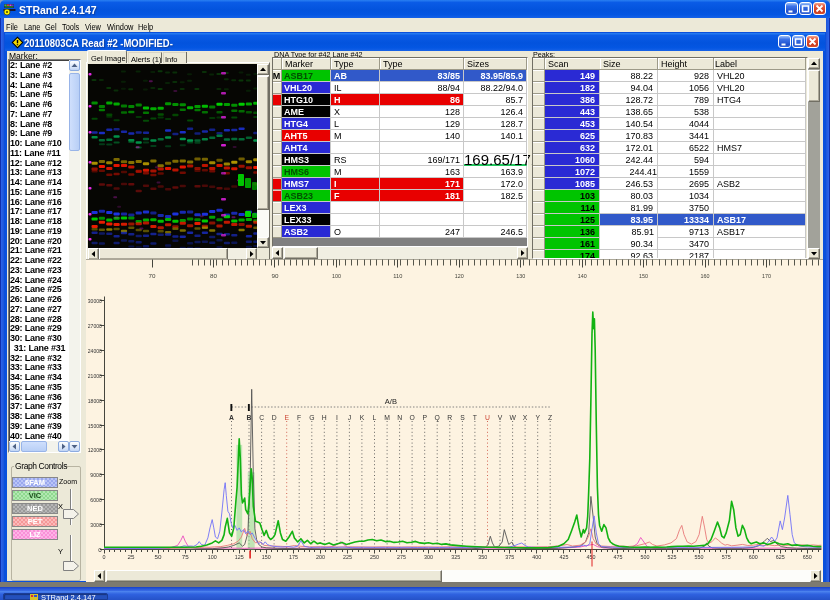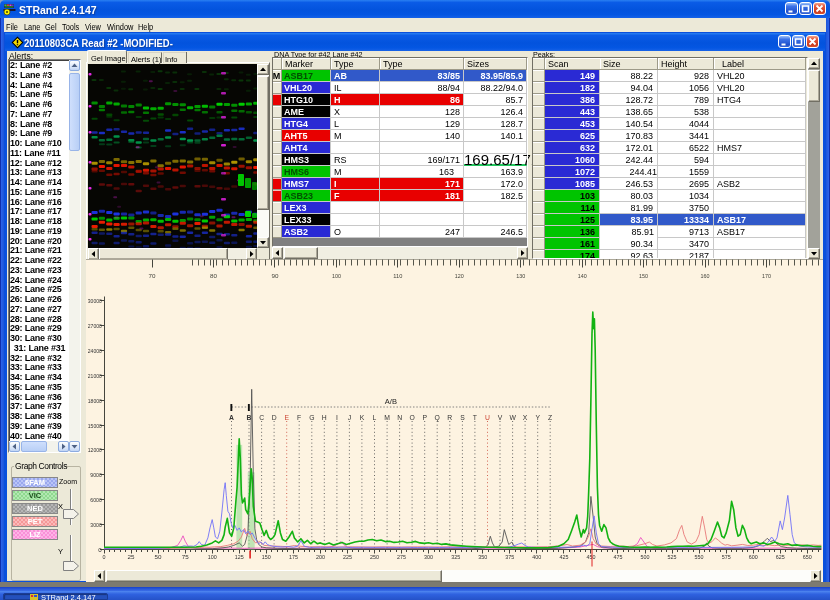--- a/index.html
+++ b/index.html
@@ -56,21 +56,21 @@
   </svg>
 <div class="abs" style="left:792px;top:35px;width:13px;height:13px;background:linear-gradient(180deg,#9cc0f8 0%,#3d73e8 30%,#1e50cc 80%,#3766d8 100%);border:1px solid #fff;border-radius:3px;"></div>
 <svg class="abs" style="left:794px;top:37px" width="9" height="9">
     <path d="M1.5 2 H7.5 V7.5 H1.5 Z" fill="none" stroke="#fff" stroke-width="1.6"></path>
   </svg>
 <div class="abs" style="left:806px;top:35px;width:13px;height:13px;background:linear-gradient(180deg,#f2a48c 0%,#e4573a 30%,#ca3c1e 80%,#d8502e 100%);border:1px solid #fff;border-radius:3px;"></div>
 <svg class="abs" style="left:808px;top:37px" width="9" height="9">
     <path d="M1.5 1.5 L7.5 7.5 M7.5 1.5 L1.5 7.5" stroke="#fff" stroke-width="1.8"></path>
   </svg>
 <div class="abs" style="left:7px;top:51px;width:816px;height:530px;background:#ece9d8;"></div>
-<div class="txt" style="left:9px;top:51px;font-size:8.5px;color:#000;">Alerts:</div>
+<div class="txt" style="left:9px;top:51px;font-size:8.5px;color:#000;">Marker:</div>
 <div class="abs" style="left:8px;top:59px;width:73px;height:394px;background:#fff;border:1px solid #7a7a7a;border-right-color:#fff;border-bottom-color:#fff;box-shadow:inset -1px -1px 0 #d4d0c8, inset 1px 1px 0 #404040;"></div>
 <div class="abs" style="left:10px;top:61px;width:59px;height:380px;overflow:hidden;font-size:9px;font-weight:bold;color:#000;letter-spacing:-0.2px;">
     <div style="height:9.75px;line-height:9.9px;white-space:nowrap;">2: Lane #2</div>
     <div style="height:9.75px;line-height:9.9px;white-space:nowrap;">3: Lane #3</div>
     <div style="height:9.75px;line-height:9.9px;white-space:nowrap;">4: Lane #4</div>
     <div style="height:9.75px;line-height:9.9px;white-space:nowrap;">5: Lane #5</div>
     <div style="height:9.75px;line-height:9.9px;white-space:nowrap;">6: Lane #6</div>
     <div style="height:9.75px;line-height:9.9px;white-space:nowrap;">7: Lane #7</div>
     <div style="height:9.75px;line-height:9.9px;white-space:nowrap;">8: Lane #8</div>
     <div style="height:9.75px;line-height:9.9px;white-space:nowrap;">9: Lane #9</div>
@@ -615,21 +615,21 @@
 <div class="abs" style="left:380px;top:142px;width:84px;height:12px;background:#fff;color:#000;font-weight:normal;font-size:9px;padding-right:3px;text-align:right;line-height:12.5px;border-bottom:1px solid #c8c8c8;border-right:1px solid #c8c8c8;"></div>
 <div class="abs" style="left:464px;top:142px;width:63px;height:12px;background:#fff;color:#000;font-weight:normal;font-size:9px;padding-right:3px;text-align:right;line-height:12.5px;border-bottom:1px solid #c8c8c8;border-right:1px solid #c8c8c8;"></div>
 <div class="abs" style="left:272px;top:154px;width:10px;height:12px;background:#ece9d8;border-right:1px solid #9d9a88;border-bottom:1px solid #9d9a88;box-shadow:inset 1px 1px 0 #fff;color:#000;font-size:9px;font-weight:bold;text-align:center;line-height:12px;"></div>
 <div class="abs" style="left:282px;top:154px;width:49px;height:12px;background:#000;color:#fff;font-size:9px;font-weight:bold;padding-left:2px;line-height:12.5px;border-bottom:1px solid #c8c8c8;border-right:1px solid #c8c8c8;">HMS3</div>
 <div class="abs" style="left:331px;top:154px;width:49px;height:12px;background:#fff;color:#000;font-weight:normal;font-size:9px;padding-left:3px;text-align:left;line-height:12.5px;border-bottom:1px solid #c8c8c8;border-right:1px solid #c8c8c8;">RS</div>
 <div class="abs" style="left:380px;top:154px;width:84px;height:12px;background:#fff;color:#000;font-weight:normal;font-size:9px;padding-right:3px;text-align:right;line-height:12.5px;border-bottom:1px solid #c8c8c8;border-right:1px solid #c8c8c8;">169/171</div>
 <div class="abs" style="left:464px;top:154px;width:63px;height:12px;background:#fff;color:#000;font-weight:normal;font-size:15px;padding-right:3px;text-align:right;line-height:12.5px;border-bottom:2px solid #22c55e;border-right:1px solid #c8c8c8;">169.65/171.5</div>
 <div class="abs" style="left:272px;top:166px;width:10px;height:12px;background:#ece9d8;border-right:1px solid #9d9a88;border-bottom:1px solid #9d9a88;box-shadow:inset 1px 1px 0 #fff;color:#000;font-size:9px;font-weight:bold;text-align:center;line-height:12px;"></div>
 <div class="abs" style="left:282px;top:166px;width:49px;height:12px;background:#00c400;color:#024e02;font-size:9px;font-weight:bold;padding-left:2px;line-height:12.5px;border-bottom:1px solid #c8c8c8;border-right:1px solid #c8c8c8;">HMS6</div>
 <div class="abs" style="left:331px;top:166px;width:49px;height:12px;background:#fff;color:#000;font-weight:normal;font-size:9px;padding-left:3px;text-align:left;line-height:12.5px;border-bottom:1px solid #c8c8c8;border-right:1px solid #c8c8c8;">M</div>
-<div class="abs" style="left:380px;top:166px;width:84px;height:12px;background:#fff;color:#000;font-weight:normal;font-size:9px;padding-right:9px;text-align:right;line-height:12.5px;border-bottom:1px solid #c8c8c8;border-right:1px solid #c8c8c8;">163</div>
+<div class="abs" style="left:380px;top:166px;width:84px;height:12px;background:#fff;color:#000;font-weight:normal;font-size:9px;padding-right:3px;text-align:right;line-height:12.5px;border-bottom:1px solid #c8c8c8;border-right:1px solid #c8c8c8;">163</div>
 <div class="abs" style="left:464px;top:166px;width:63px;height:12px;background:#fff;color:#000;font-weight:normal;font-size:9px;padding-right:3px;text-align:right;line-height:12.5px;border-bottom:1px solid #c8c8c8;border-right:1px solid #c8c8c8;">163.9</div>
 <div class="abs" style="left:272px;top:178px;width:10px;height:12px;background:#e80000;border-right:1px solid #9d9a88;border-bottom:1px solid #9d9a88;box-shadow:inset 1px 1px 0 #f5bcbc;color:#000;font-size:9px;font-weight:bold;text-align:center;line-height:12px;"></div>
 <div class="abs" style="left:282px;top:178px;width:49px;height:12px;background:#2a2ad4;color:#fff;font-size:9px;font-weight:bold;padding-left:2px;line-height:12.5px;border-bottom:1px solid #c8c8c8;border-right:1px solid #c8c8c8;">HMS7</div>
 <div class="abs" style="left:331px;top:178px;width:49px;height:12px;background:#e80000;color:#fff;font-weight:bold;font-size:9px;padding-left:3px;text-align:left;line-height:12.5px;border-bottom:1px solid #c8c8c8;border-right:1px solid #c8c8c8;">I</div>
 <div class="abs" style="left:380px;top:178px;width:84px;height:12px;background:#e80000;color:#fff;font-weight:bold;font-size:9px;padding-right:3px;text-align:right;line-height:12.5px;border-bottom:1px solid #c8c8c8;border-right:1px solid #c8c8c8;">171</div>
 <div class="abs" style="left:464px;top:178px;width:63px;height:12px;background:#fff;color:#000;font-weight:normal;font-size:9px;padding-right:3px;text-align:right;line-height:12.5px;border-bottom:1px solid #c8c8c8;border-right:1px solid #c8c8c8;">172.0</div>
 <div class="abs" style="left:272px;top:190px;width:10px;height:12px;background:#e80000;border-right:1px solid #9d9a88;border-bottom:1px solid #9d9a88;box-shadow:inset 1px 1px 0 #f5bcbc;color:#000;font-size:9px;font-weight:bold;text-align:center;line-height:12px;"></div>
 <div class="abs" style="left:282px;top:190px;width:49px;height:12px;background:#00c400;color:#024e02;font-size:9px;font-weight:bold;padding-left:2px;line-height:12.5px;border-bottom:1px solid #c8c8c8;border-right:1px solid #c8c8c8;">ASB23</div>
 <div class="abs" style="left:331px;top:190px;width:49px;height:12px;background:#e80000;color:#fff;font-weight:bold;font-size:9px;padding-left:3px;text-align:left;line-height:12.5px;border-bottom:1px solid #c8c8c8;border-right:1px solid #c8c8c8;">F</div>
 <div class="abs" style="left:380px;top:190px;width:84px;height:12px;background:#e80000;color:#fff;font-weight:bold;font-size:9px;padding-right:3px;text-align:right;line-height:12.5px;border-bottom:1px solid #c8c8c8;border-right:1px solid #c8c8c8;">181</div>
@@ -660,21 +660,21 @@
 <div class="abs" style="left:517px;top:247px;width:11px;height:12px;background:#ece9d8;border:1px solid #fff;border-right-color:#716f64;border-bottom-color:#716f64;box-shadow:inset -1px -1px 0 #aca899;"></div>
 <svg class="abs" style="left:0;top:0" width="830" height="600" pointer-events="none">
     <polygon points="521.0,250.0 521.0,256.0 524.5,253.0" fill="#000"></polygon>
   </svg>
 <div class="txt" style="left:533px;top:49.8px;font-size:7.2px;color:#000;">Peaks:</div>
 <div class="abs" style="left:532px;top:58px;width:274px;height:12px;background:#ece9d8;"></div>
 <div class="abs" style="left:532px;top:58px;width:13px;height:12px;background:#ece9d8;border-right:1px solid #9d9a88;border-bottom:1px solid #9d9a88;box-shadow:inset 1px 1px 0 #fff;color:#000;font-size:9px;padding-left:3px;line-height:12px;"></div>
 <div class="abs" style="left:545px;top:58px;width:57px;height:12px;background:#ece9d8;border-right:1px solid #9d9a88;border-bottom:1px solid #9d9a88;box-shadow:inset 1px 1px 0 #fff;color:#000;font-size:9px;padding-left:3px;line-height:12px;">Scan</div>
 <div class="abs" style="left:600px;top:58px;width:58px;height:12px;background:#ece9d8;border-right:1px solid #9d9a88;border-bottom:1px solid #9d9a88;box-shadow:inset 1px 1px 0 #fff;color:#000;font-size:9px;padding-left:3px;line-height:12px;">Size</div>
 <div class="abs" style="left:658px;top:58px;width:56px;height:12px;background:#ece9d8;border-right:1px solid #9d9a88;border-bottom:1px solid #9d9a88;box-shadow:inset 1px 1px 0 #fff;color:#000;font-size:9px;padding-left:3px;line-height:12px;">Height</div>
-<div class="abs" style="left:714px;top:58px;width:92px;height:12px;background:#ece9d8;border-right:1px solid #9d9a88;border-bottom:1px solid #9d9a88;box-shadow:inset 1px 1px 0 #fff;color:#000;font-size:9px;padding-left:8px;line-height:12px;">Label</div>
+<div class="abs" style="left:714px;top:58px;width:92px;height:12px;background:#ece9d8;border-right:1px solid #9d9a88;border-bottom:1px solid #9d9a88;box-shadow:inset 1px 1px 0 #fff;color:#000;font-size:9px;padding-left:1px;line-height:12px;">Label</div>
 <div class="abs" style="left:532px;top:70px;width:274px;height:189px;overflow:hidden;">
     <div class="abs" style="left:0;top:0px;width:13px;height:12px;background:#ece9d8;border-right:1px solid #9d9a88;border-bottom:1px solid #9d9a88;box-shadow:inset 1px 1px 0 #fff;"></div>
     <div class="abs" style="left:13px;top:0px;width:55px;height:12px;background:#2a2ad4;color:#fff;font-size:9px;font-weight:bold;text-align:right;padding-right:4px;line-height:12.5px;border-bottom:1px solid #c8c8c8;border-right:1px solid #c8c8c8;">149</div>
     <div class="abs" style="left:68px;top:0px;width:58px;height:12px;background:#fff;color:#000;font-weight:normal;font-size:9px;text-align:right;padding-right:4px;line-height:12.5px;border-bottom:1px solid #c8c8c8;border-right:1px solid #c8c8c8;">88.22</div>
     <div class="abs" style="left:126px;top:0px;width:56px;height:12px;background:#fff;color:#000;font-weight:normal;font-size:9px;text-align:right;padding-right:4px;line-height:12.5px;border-bottom:1px solid #c8c8c8;border-right:1px solid #c8c8c8;">928</div>
     <div class="abs" style="left:182px;top:0px;width:92px;height:12px;background:#fff;color:#000;font-weight:normal;font-size:9px;text-align:left;padding-left:3px;line-height:12.5px;border-bottom:1px solid #c8c8c8;border-right:1px solid #c8c8c8;">VHL20</div>
     <div class="abs" style="left:0;top:12px;width:13px;height:12px;background:#ece9d8;border-right:1px solid #9d9a88;border-bottom:1px solid #9d9a88;box-shadow:inset 1px 1px 0 #fff;"></div>
     <div class="abs" style="left:13px;top:12px;width:55px;height:12px;background:#2a2ad4;color:#fff;font-size:9px;font-weight:bold;text-align:right;padding-right:4px;line-height:12.5px;border-bottom:1px solid #c8c8c8;border-right:1px solid #c8c8c8;">182</div>
     <div class="abs" style="left:68px;top:12px;width:58px;height:12px;background:#fff;color:#000;font-weight:normal;font-size:9px;text-align:right;padding-right:4px;line-height:12.5px;border-bottom:1px solid #c8c8c8;border-right:1px solid #c8c8c8;">94.04</div>
     <div class="abs" style="left:126px;top:12px;width:56px;height:12px;background:#fff;color:#000;font-weight:normal;font-size:9px;text-align:right;padding-right:4px;line-height:12.5px;border-bottom:1px solid #c8c8c8;border-right:1px solid #c8c8c8;">1056</div>

